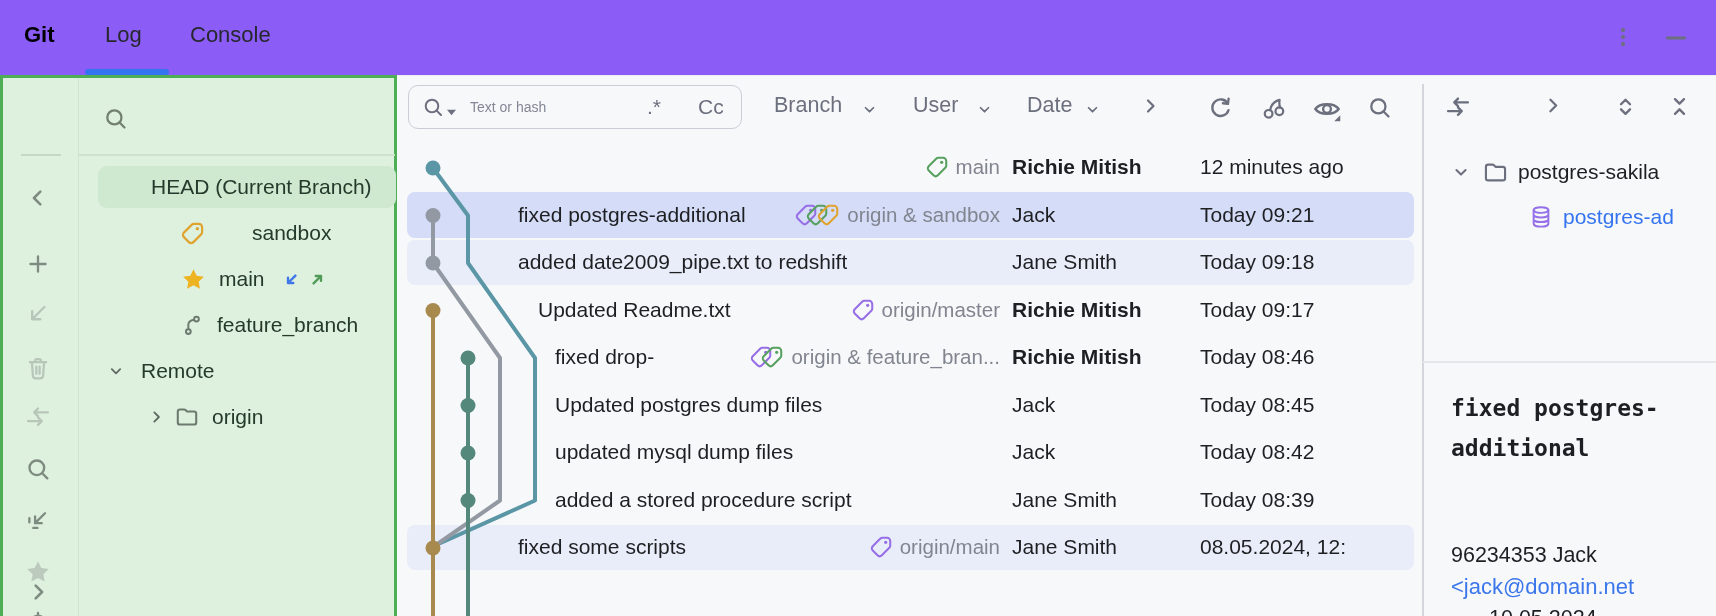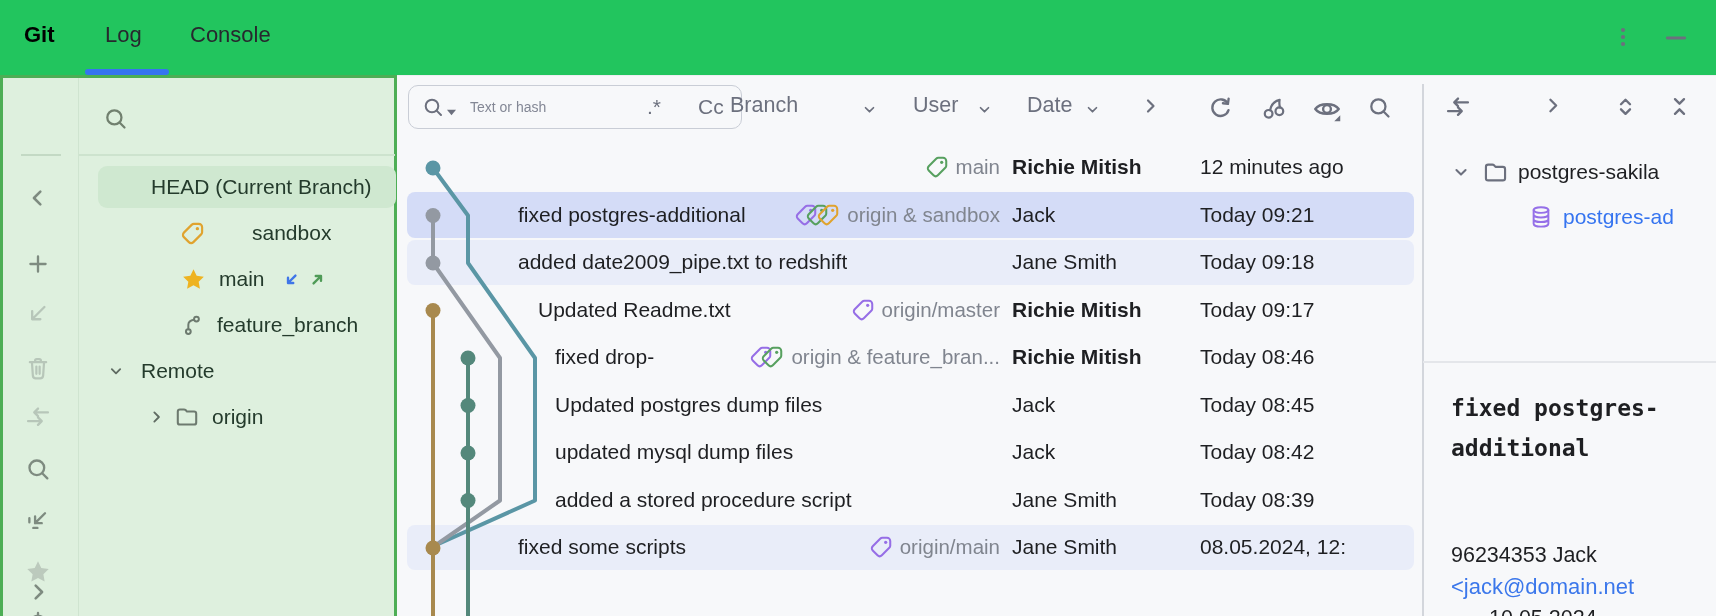--- a/index.html
+++ b/index.html
@@ -4,21 +4,21 @@
 <style>
   * { margin:0; padding:0; box-sizing:border-box; }
   html,body { width:1716px; height:616px; overflow:hidden; background:#f7f8fa;
     font-family:"Liberation Sans","DejaVu Sans",sans-serif; color:#1e1f22; }
   #app { position:relative; width:1716px; height:616px; }
   .abs { position:absolute; }
   .ic { display:inline-flex; align-items:center; justify-content:center; }
   .ic svg { display:block; }
 
   
-  #header { position:absolute; left:0; top:0; width:1716px; height:75px; background:#22c55e; }
+  #header { position:absolute; left:0; top:0; width:1716px; height:75px; background:#8b5cf6; }
   #app-title { position:absolute; left:24px; top:22px; font-size:22px; font-weight:700; color:#000; }
   .tab { position:absolute; top:22px; font-size:22px; color:#27282e; cursor:default; }
   #tab-underline { position:absolute; left:85px; top:69px; width:84px; height:6px; background:#3574f0; border-radius:3px; }
 
   
   #left-panel { position:absolute; left:0; top:75px; width:397px; height:541px;
     background:#def0de; border:3px solid #4dae55; border-bottom:none; }
   #strip-divider { position:absolute; left:18px; top:76px; width:40px; height:1.5px; background:#c3d9c4; }
   #tree-divider { position:absolute; left:76px; top:76px; width:316px; height:1.5px; background:#cde3ce; }
   #strip-vline { position:absolute; left:75px; top:0; width:1px; height:538px; background:#cfe4d0; }
@@ -239,21 +239,21 @@
     <span class="ic" style="margin-left:2px; margin-top:10px;" id="sb-caret">
         <svg width="9" height="9" viewBox="0 0 8 5">
           <polygon points="0,0 8,0 4,5" fill="#6c707e"></polygon>
         </svg>
       </span>
     <span id="search-placeholder">Text or hash</span>
     <span class="toggle" style="position:absolute; left:238px;">.*</span>
     <span class="toggle" style="position:absolute; left:289px;">Cc</span>
   </div>
 
-  <span class="filter-label" style="left:730px;">Branch</span>
+  <span class="filter-label" style="left:774px;">Branch</span>
   <span class="ic abs" style="left:860px; top:100px;" id="fchev1">
       <svg width="19" height="19" viewBox="0 0 24 24" fill="none" stroke="#6c707e" stroke-width="2.2" stroke-linecap="round" stroke-linejoin="round">
         <polyline points="7,9.8 12,14.8 17,9.8"></polyline>
       </svg>
     </span>
   <span class="filter-label" style="left:913px;">User</span>
   <span class="ic abs" style="left:975px; top:100px;" id="fchev2">
       <svg width="19" height="19" viewBox="0 0 24 24" fill="none" stroke="#6c707e" stroke-width="2.2" stroke-linecap="round" stroke-linejoin="round">
         <polyline points="7,9.8 12,14.8 17,9.8"></polyline>
       </svg>

